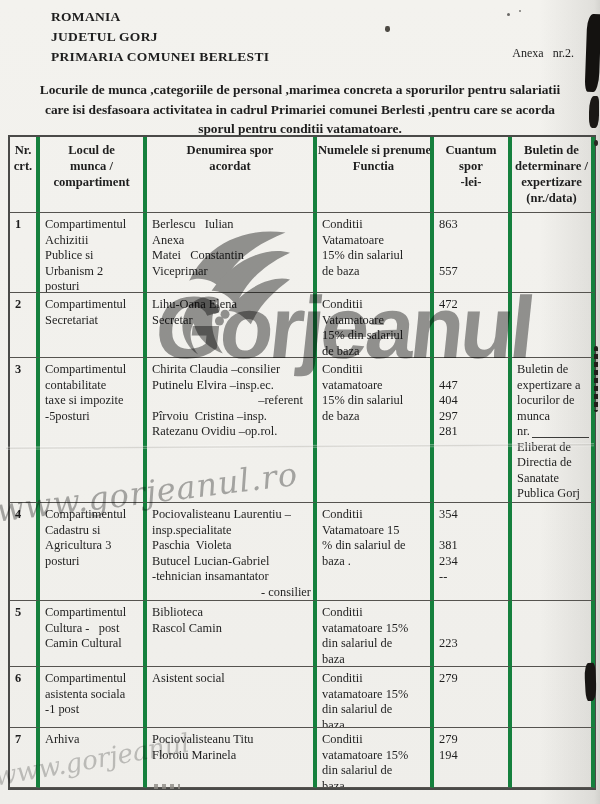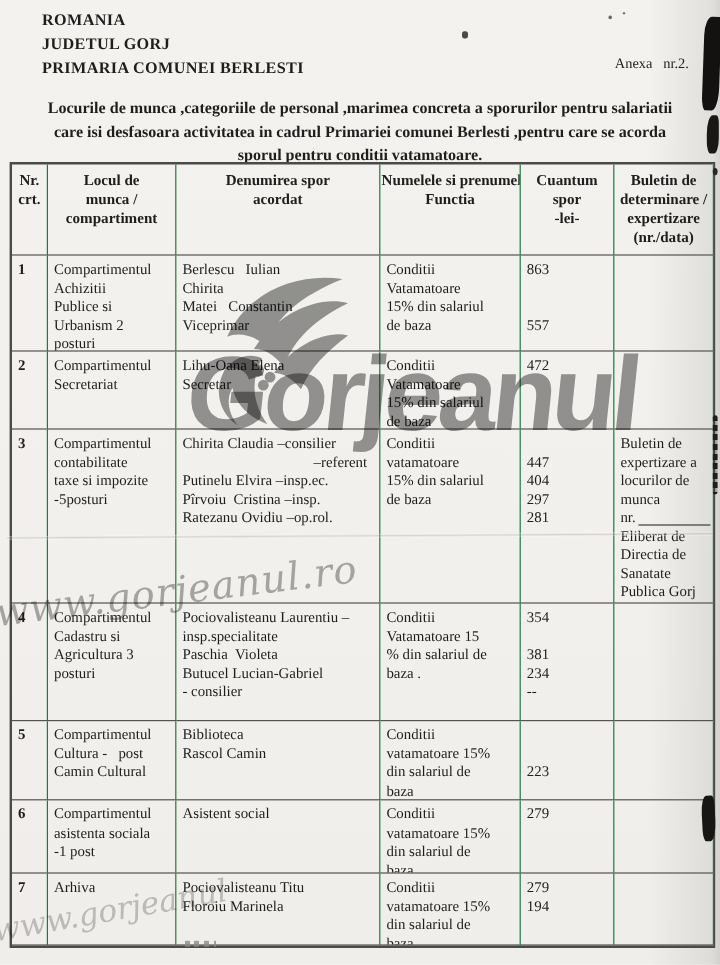--- a/index.html
+++ b/index.html
@@ -4,38 +4,38 @@
 <style>
   html,body{margin:0;padding:0;}
   body{
     width:600px;height:804px;position:relative;overflow:hidden;
     font-family:"Liberation Serif","DejaVu Serif",serif;
     background:
       linear-gradient(90deg, rgba(0,0,0,0) 0%, rgba(0,0,0,0) 90%, rgba(60,60,55,0.10) 99%, rgba(60,60,55,0.16) 100%),
       linear-gradient(180deg, #f3f2ee 0%, #f1f0ec 60%, #efeeea 100%);
     color:var(--ink,#1e1e1e);
   }
-  .hdr{position:absolute;left:35px;top:7px;font-weight:bold;font-size:13.5px;line-height:20px;letter-spacing:.3px;}
+  .hdr{position:absolute;left:51px;top:7px;font-weight:bold;font-size:13.5px;line-height:20px;letter-spacing:.3px;}
   .annex{position:absolute;right:26px;top:46px;font-weight:normal;font-size:12px;white-space:pre;}
   .title{position:absolute;left:20px;top:80px;width:560px;text-align:center;font-weight:bold;font-size:13.4px;line-height:19.5px;}
 
   
   #tbl{
     position:absolute;left:8px;top:135px;width:585px;
     display:grid;grid-template-columns:30px 107px 170px 117px 78px 83px;
     border:2px solid #4a4a48;border-right-width:1px;
     background:transparent;
   }
-  .c{border-right:1px solid #15803d;border-bottom:1px solid #55534f;
+  .c{border-right:4px solid #15803d;border-bottom:1px solid #55534f;
      font-size:12.4px;line-height:15.5px;padding:4px 2px 2px 5px;
      overflow:hidden;}
   .hc{font-weight:bold;text-align:center;font-size:12.6px;padding:5px 1px 2px 1px;line-height:16px;}
   .line{white-space:pre;min-height:15.5px;}
   .line.r{text-align:right;padding-right:8px;}
-  .line.ctr{text-align:left;}
+  .line.ctr{text-align:right;}
   .nrline{display:flex;align-items:flex-end;}
   .nrline .fill{flex:1;border-bottom:1.3px solid #3c3c3a;margin-left:2px;margin-bottom:2px;}
   .nrcell{font-weight:bold;}
   .leicell .line{height:15.5px;}
 
   
   .wm-logo{
     position:absolute;left:156px;top:277px;z-index:5;
     font-family:"Liberation Sans","DejaVu Sans",sans-serif;
     font-weight:bold;font-size:88px;letter-spacing:-4px;
@@ -119,21 +119,21 @@
     </div>
     <div class="c ">
       <div class="line">Compartimentul</div>
       <div class="line">Achizitii</div>
       <div class="line">Publice si</div>
       <div class="line">Urbanism 2</div>
       <div class="line">posturi</div>
     </div>
     <div class="c ">
       <div class="line">Berlescu   Iulian</div>
-      <div class="line">Chirita</div>
+      <div class="line">Anexa</div>
       <div class="line">Matei   Constantin</div>
       <div class="line">Viceprimar</div>
     </div>
     <div class="c ">
       <div class="line">Conditii</div>
       <div class="line">Vatamatoare</div>
       <div class="line">15% din salariul</div>
       <div class="line">de baza</div>
     </div>
     <div class="c leicell">
@@ -168,22 +168,22 @@
       <div class="line">3</div>
     </div>
     <div class="c ">
       <div class="line">Compartimentul</div>
       <div class="line">contabilitate</div>
       <div class="line">taxe si impozite</div>
       <div class="line">-5posturi</div>
     </div>
     <div class="c ">
       <div class="line">Chirita Claudia –consilier</div>
+      <div class="line">Putinelu Elvira –insp.ec.</div>
       <div class="line r">–referent</div>
-      <div class="line">Putinelu Elvira –insp.ec.</div>
       <div class="line">Pîrvoiu  Cristina –insp.</div>
       <div class="line">Ratezanu Ovidiu –op.rol.</div>
     </div>
     <div class="c ">
       <div class="line">Conditii</div>
       <div class="line">vatamatoare</div>
       <div class="line">15% din salariul</div>
       <div class="line">de baza</div>
     </div>
     <div class="c leicell">
@@ -211,20 +211,21 @@
       <div class="line">Compartimentul</div>
       <div class="line">Cadastru si</div>
       <div class="line">Agricultura 3</div>
       <div class="line">posturi</div>
     </div>
     <div class="c ">
       <div class="line">Pociovalisteanu Laurentiu –</div>
       <div class="line">insp.specialitate</div>
       <div class="line">Paschia  Violeta</div>
       <div class="line">Butucel Lucian-Gabriel</div>
+      <div class="line">-tehnician insamantator</div>
       <div class="line ctr">- consilier</div>
     </div>
     <div class="c ">
       <div class="line">Conditii</div>
       <div class="line">Vatamatoare 15</div>
       <div class="line">% din salariul de</div>
       <div class="line">baza .</div>
     </div>
     <div class="c leicell">
       <div class="line">354</div>

